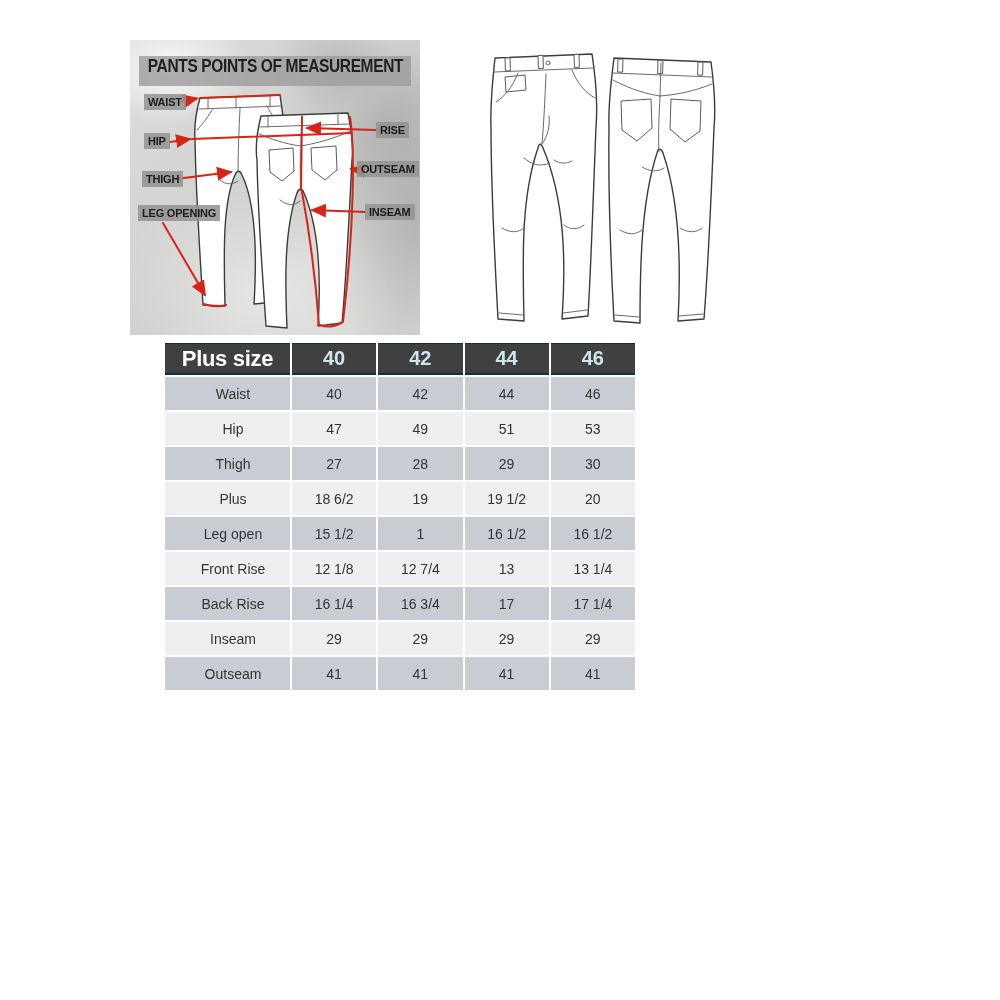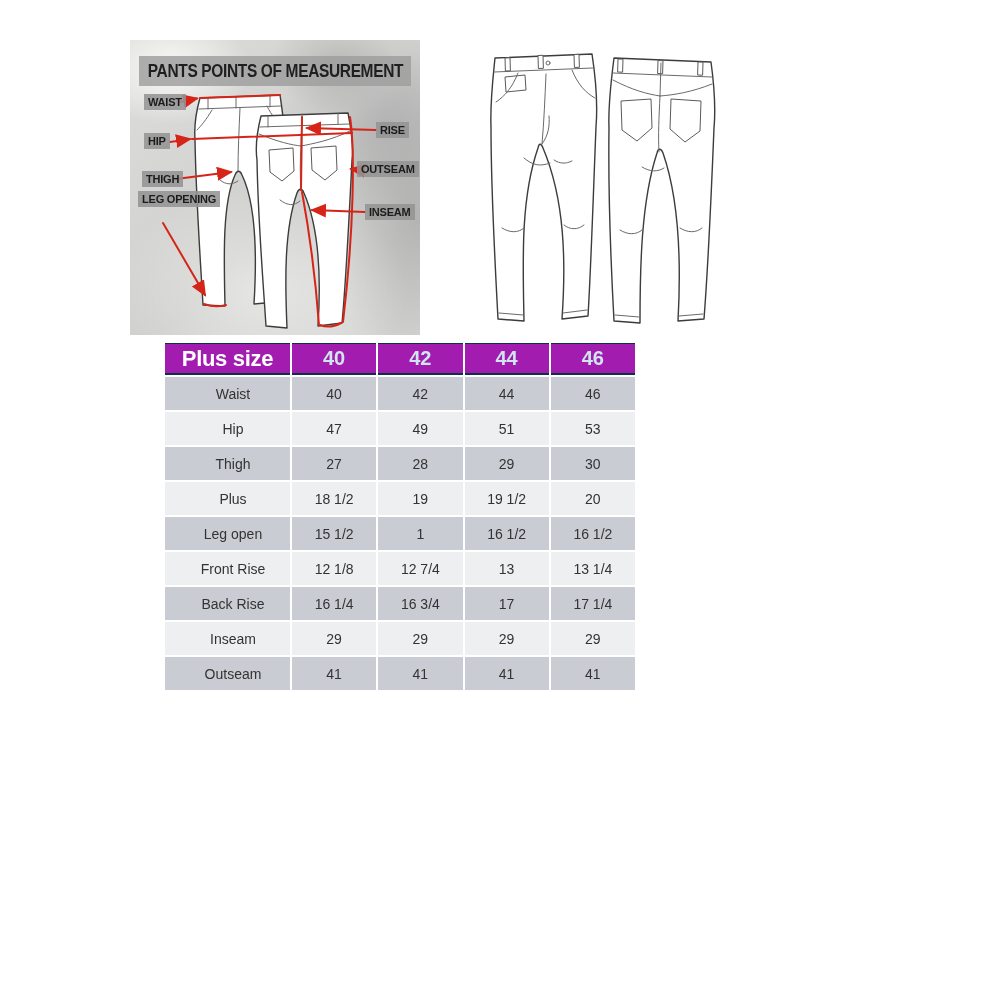--- a/index.html
+++ b/index.html
@@ -10,40 +10,40 @@
   .diagram-panel{position:absolute;left:130px;top:40px;width:290px;height:295px;
     background:
       radial-gradient(130px 90px at 14% 10%, rgba(255,255,255,.85), rgba(255,255,255,0) 62%),
       radial-gradient(150px 130px at 88% 28%, rgba(110,115,118,.22), rgba(110,115,118,0) 70%),
       radial-gradient(210px 150px at 45% 85%, rgba(255,255,255,.45), rgba(255,255,255,0) 70%),
       radial-gradient(120px 220px at 99% 60%, rgba(95,95,95,.28), rgba(95,95,95,0) 75%),
       radial-gradient(90px 70px at 70% 8%, rgba(120,120,120,.25), rgba(120,120,120,0) 70%),
       linear-gradient(135deg,#dddddb,#cfcfcd 55%,#d8d8d6);}
   .diagram-svg{position:absolute;left:0;top:0;width:290px;height:295px;}
   .diagram-title{position:absolute;left:9px;top:16px;width:272px;height:30px;
-    background:rgba(157,157,157,.82);color:#1f1f1f;display:flex;align-items:center;justify-content:center;}
+    background:rgba(157,157,157,.82);color:#1f1f1f;display:flex;align-items:flex-start;justify-content:center;}
   .diagram-title span{display:inline-block;transform:scaleX(.86);white-space:nowrap;
     font-weight:800;font-size:18px;letter-spacing:-.4px;}
   .badge{position:absolute;background:rgba(148,148,148,.88);color:#1b1b1b;font-size:11px;
     font-weight:700;line-height:14px;padding:1px 4px;white-space:nowrap;letter-spacing:-.2px;}
   .b-waist{left:14px;top:54px}
   .b-hip{left:14px;top:93px}
   .b-thigh{left:12px;top:131px}
-  .b-leg{left:8px;top:151px}
+  .b-leg{left:8px;top:165px}
   .b-rise{left:246px;top:82px}
   .b-outseam{left:227px;top:121px}
   .b-inseam{left:235px;top:164px}
 
   
   .flats{position:absolute;left:462px;top:32px;width:282px;height:308px;}
 
   
   table.size-table{position:absolute;left:163px;top:341px;width:474px;
     border-collapse:separate;border-spacing:2px;background:#ffffff;table-layout:fixed;}
-  table.size-table th{background:#a21caf;height:27px;border-top:1px solid #0c3144;
+  table.size-table th{background:#404040;height:27px;border-top:1px solid #0c3144;
     border-bottom:2px solid #0c3144;vertical-align:middle;text-align:center;}
   th.plus{color:#ffffff;font-size:22px;font-weight:bold;letter-spacing:-.3px;width:123px;}
   th.size{color:#cfe6ef;font-size:20px;font-weight:600;}
   table.size-table td{height:31px;font-size:14px;color:#333;text-align:center;vertical-align:middle;}
   td.lbl{text-align:left;padding-left:12px;color:#2e2e2e;}
   tr.dark td{background:#c9cdd3;}
   tr.light td{background:#edeff1;}
 
   svg .outline{fill:#ffffff;stroke:#3c3c3c;stroke-width:1.4;stroke-linejoin:round;}
   svg .detail{fill:none;stroke:#6a6a6a;stroke-width:1;stroke-linecap:round;}
@@ -170,21 +170,21 @@
       </tr>
       <tr class="dark">
         <td class="lbl">Thigh</td>
         <td>27</td>
         <td>28</td>
         <td>29</td>
         <td>30</td>
       </tr>
       <tr class="light">
         <td class="lbl">Plus</td>
-        <td>18 1/2</td>
+        <td>18 6/2</td>
         <td>19</td>
         <td>19 1/2</td>
         <td>20</td>
       </tr>
       <tr class="dark">
         <td class="lbl">Leg open</td>
         <td>15 1/2</td>
         <td>1</td>
         <td>16 1/2</td>
         <td>16 1/2</td>

